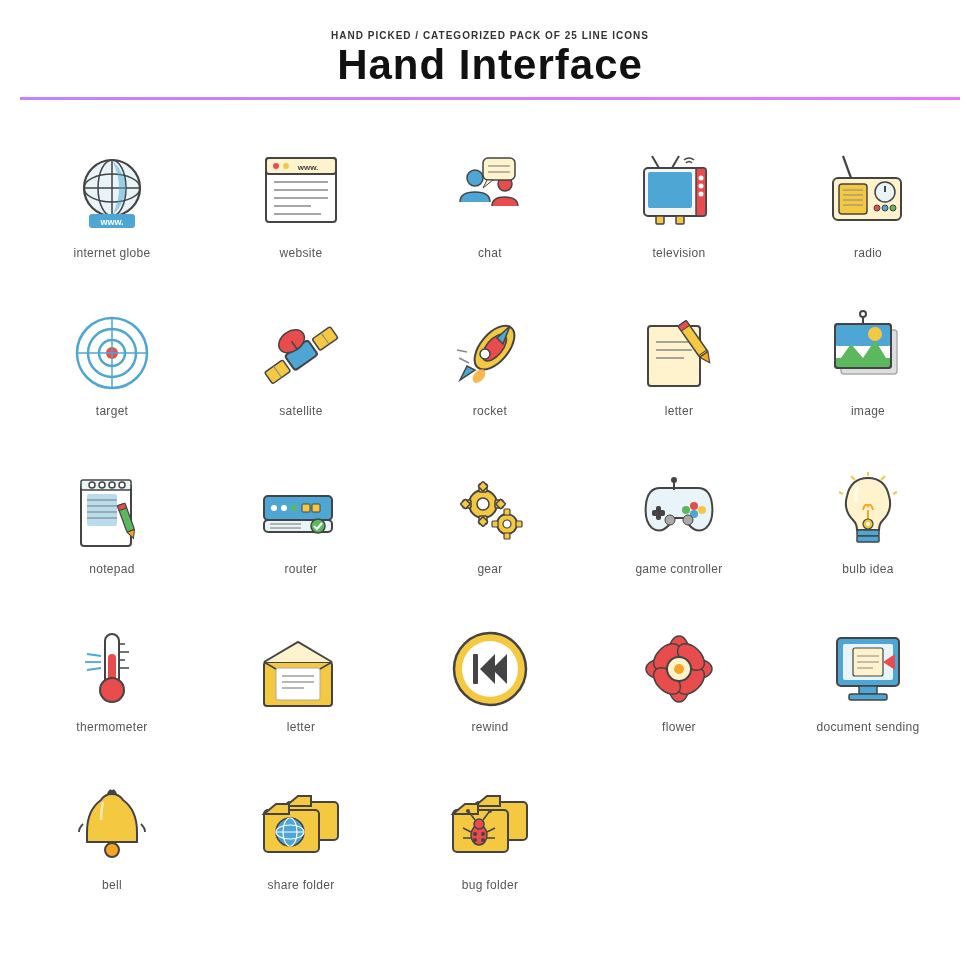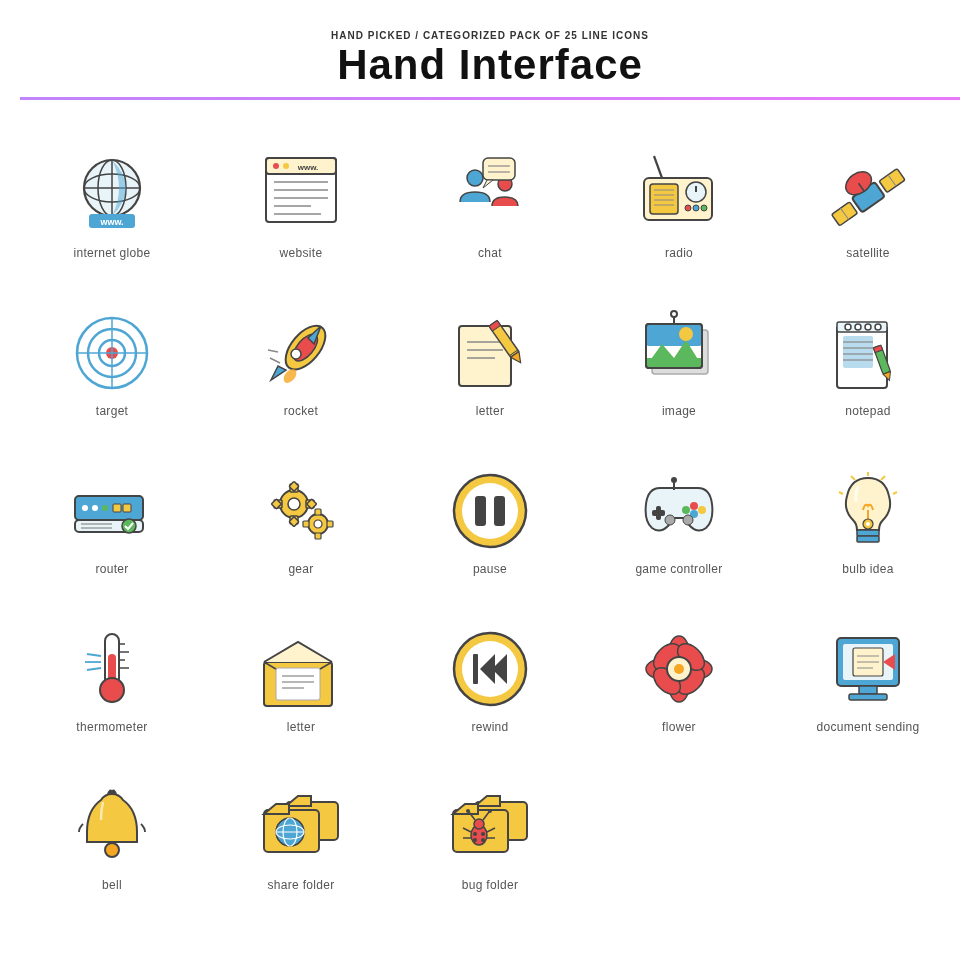--- a/index.html
+++ b/index.html
@@ -135,20 +135,46 @@
 
         <rect x="38" y="8" width="32" height="22" rx="5" fill="#fff3cd" stroke="#444" stroke-width="1.5"></rect>
         <polygon points="42,30 38,38 48,30" fill="#fff3cd" stroke="#444" stroke-width="1"></polygon>
         <line x1="43" y1="16" x2="65" y2="16" stroke="#888" stroke-width="1.2"></line>
         <line x1="43" y1="22" x2="65" y2="22" stroke="#888" stroke-width="1.2"></line>
       </svg>
     </div>
     <div class="icon-label">chat</div>
   </div>
 
+  <div class="icon-item">
+    <div class="icon-box">
+      <svg viewBox="0 0 90 90">
+
+        <rect x="10" y="18" width="62" height="48" rx="4" fill="#f5f5f5" stroke="#444" stroke-width="2"></rect>
+
+        <rect x="14" y="22" width="44" height="36" rx="2" fill="#4da6d4"></rect>
+
+        <rect x="62" y="18" width="10" height="48" rx="2" fill="#e84c4c" stroke="#444" stroke-width="1.5"></rect>
+
+        <circle cx="67" cy="28" r="2.5" fill="#fff"></circle>
+        <circle cx="67" cy="36" r="2.5" fill="#fff"></circle>
+        <circle cx="67" cy="44" r="2.5" fill="#fff"></circle>
+
+        <line x1="25" y1="18" x2="18" y2="6" stroke="#444" stroke-width="2"></line>
+        <line x1="38" y1="18" x2="45" y2="6" stroke="#444" stroke-width="2"></line>
+
+        <rect x="22" y="66" width="8" height="8" rx="1" fill="#f5c842" stroke="#444" stroke-width="1.5"></rect>
+        <rect x="42" y="66" width="8" height="8" rx="1" fill="#f5c842" stroke="#444" stroke-width="1.5"></rect>
+
+        <path d="M50 10 Q55 6 60 10" fill="none" stroke="#444" stroke-width="1.5"></path>
+        <path d="M52 13 Q55 10 58 13" fill="none" stroke="#444" stroke-width="1.5"></path>
+      </svg>
+    </div>
+    <div class="icon-label">television</div>
+  </div>
 
 
   <div class="icon-item">
     <div class="icon-box">
       <svg viewBox="0 0 90 90">
 
         <line x1="28" y1="28" x2="20" y2="6" stroke="#444" stroke-width="2.2"></line>
 
         <rect x="10" y="28" width="68" height="42" rx="5" fill="#fff3cd" stroke="#444" stroke-width="2"></rect>
 
@@ -166,50 +192,50 @@
         <circle cx="62" cy="58" r="3" fill="#4da6d4" stroke="#444" stroke-width="1"></circle>
         <circle cx="70" cy="58" r="3" fill="#5cb85c" stroke="#444" stroke-width="1"></circle>
       </svg>
     </div>
     <div class="icon-label">radio</div>
   </div>
 
   <div class="icon-item">
     <div class="icon-box">
       <svg viewBox="0 0 90 90">
+        <circle cx="45" cy="45" r="35" fill="none" stroke="#4da6d4" stroke-width="2.5"></circle>
+        <circle cx="45" cy="45" r="24" fill="none" stroke="#4da6d4" stroke-width="2.5"></circle>
+        <circle cx="45" cy="45" r="13" fill="none" stroke="#4da6d4" stroke-width="2.5"></circle>
+        <circle cx="45" cy="45" r="6" fill="#e84c4c"></circle>
+
+        <line x1="45" y1="10" x2="45" y2="80" stroke="#4da6d4" stroke-width="1.5"></line>
+        <line x1="10" y1="45" x2="80" y2="45" stroke="#4da6d4" stroke-width="1.5"></line>
+      </svg>
+    </div>
+    <div class="icon-label">target</div>
+  </div>
+
+  <div class="icon-item">
+    <div class="icon-box">
+      <svg viewBox="0 0 90 90">
 
         <g transform="rotate(-35, 45, 45)">
           <rect x="30" y="38" width="28" height="18" rx="3" fill="#4da6d4" stroke="#444" stroke-width="2"></rect>
 
           <rect x="4" y="40" width="22" height="14" rx="2" fill="#f5c842" stroke="#444" stroke-width="1.5"></rect>
           <line x1="15" y1="40" x2="15" y2="54" stroke="#888" stroke-width="1"></line>
           <rect x="62" y="40" width="22" height="14" rx="2" fill="#f5c842" stroke="#444" stroke-width="1.5"></rect>
           <line x1="73" y1="40" x2="73" y2="54" stroke="#888" stroke-width="1"></line>
 
           <ellipse cx="44" cy="30" rx="14" ry="10" fill="#e84c4c" stroke="#444" stroke-width="1.5"></ellipse>
           <line x1="44" y1="30" x2="44" y2="40" stroke="#444" stroke-width="1.5"></line>
         </g>
       </svg>
     </div>
     <div class="icon-label">satellite</div>
-  </div>
-
-  <div class="icon-item">
-    <div class="icon-box">
-      <svg viewBox="0 0 90 90">
-        <circle cx="45" cy="45" r="35" fill="none" stroke="#4da6d4" stroke-width="2.5"></circle>
-        <circle cx="45" cy="45" r="24" fill="none" stroke="#4da6d4" stroke-width="2.5"></circle>
-        <circle cx="45" cy="45" r="13" fill="none" stroke="#4da6d4" stroke-width="2.5"></circle>
-        <circle cx="45" cy="45" r="6" fill="#e84c4c"></circle>
-
-        <line x1="45" y1="10" x2="45" y2="80" stroke="#4da6d4" stroke-width="1.5"></line>
-        <line x1="10" y1="45" x2="80" y2="45" stroke="#4da6d4" stroke-width="1.5"></line>
-      </svg>
-    </div>
-    <div class="icon-label">target</div>
   </div>
 
   <div class="icon-item">
     <div class="icon-box">
       <svg viewBox="0 0 90 90">
 
         <ellipse cx="45" cy="38" rx="14" ry="26" fill="#f5c842" stroke="#444" stroke-width="2" transform="rotate(40,45,45)"></ellipse>
 
         <ellipse cx="45" cy="38" rx="8" ry="16" fill="#e84c4c" stroke="#444" stroke-width="1.5" transform="rotate(40,45,45)"></ellipse>
 
@@ -353,32 +379,20 @@
           <rect x="-3" y="-15" width="6" height="6" rx="1" fill="#f5c842" stroke="#444" stroke-width="1.2"></rect>
           <rect x="-3" y="9" width="6" height="6" rx="1" fill="#f5c842" stroke="#444" stroke-width="1.2"></rect>
           <rect x="-15" y="-3" width="6" height="6" rx="1" fill="#f5c842" stroke="#444" stroke-width="1.2"></rect>
           <rect x="9" y="-3" width="6" height="6" rx="1" fill="#f5c842" stroke="#444" stroke-width="1.2"></rect>
         </g>
       </svg>
     </div>
     <div class="icon-label">gear</div>
   </div>
 
-  <div class="icon-item">
-    <div class="icon-box">
-      <svg viewBox="0 0 90 90">
-        <circle cx="45" cy="45" r="36" fill="#f5c842" stroke="#444" stroke-width="2.5"></circle>
-        <circle cx="45" cy="45" r="28" fill="#fff" stroke="none"></circle>
-
-        <rect x="30" y="30" width="11" height="30" rx="3" fill="#444"></rect>
-        <rect x="49" y="30" width="11" height="30" rx="3" fill="#444"></rect>
-      </svg>
-    </div>
-    <div class="icon-label">pause</div>
-  </div>
 
   <div class="icon-item">
     <div class="icon-box">
       <svg viewBox="0 0 90 90">
 
         <path d="M12 38 Q10 55 18 62 Q26 68 34 60 L40 52 L50 52 L56 60 Q64 68 72 62 Q80 55 78 38 Q76 22 64 22 L26 22 Q14 22 12 38Z" fill="#e8f4f8" stroke="#444" stroke-width="2"></path>
 
         <rect x="22" y="40" width="5" height="14" rx="2" fill="#444"></rect>
         <rect x="18" y="44" width="13" height="6" rx="2" fill="#444"></rect>
 

